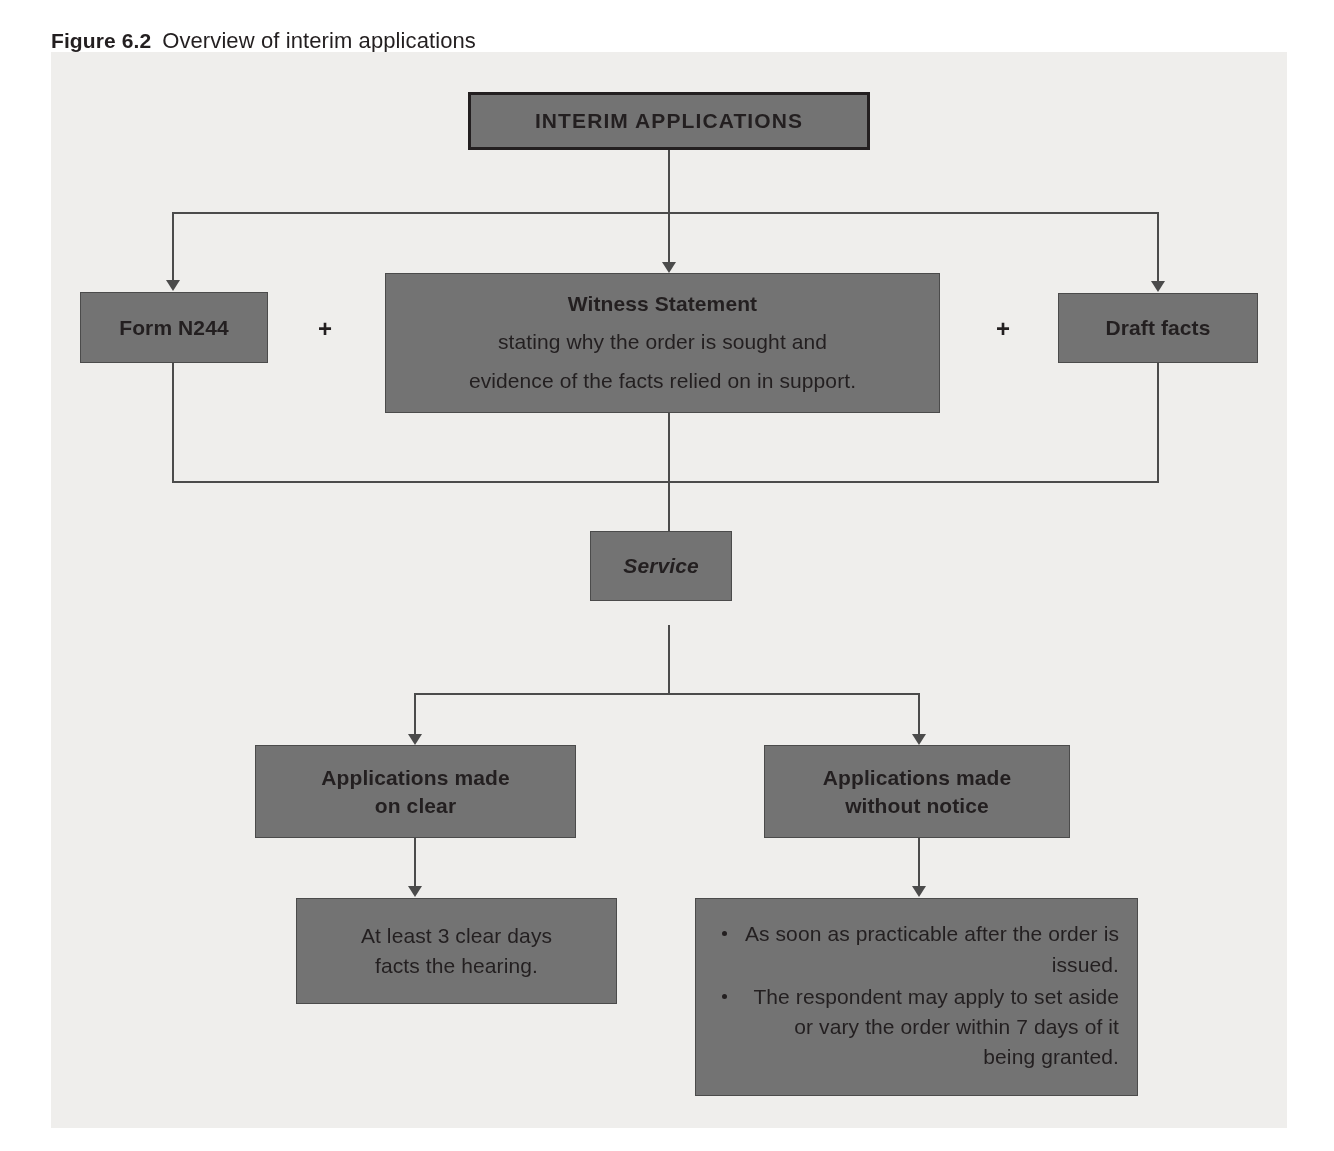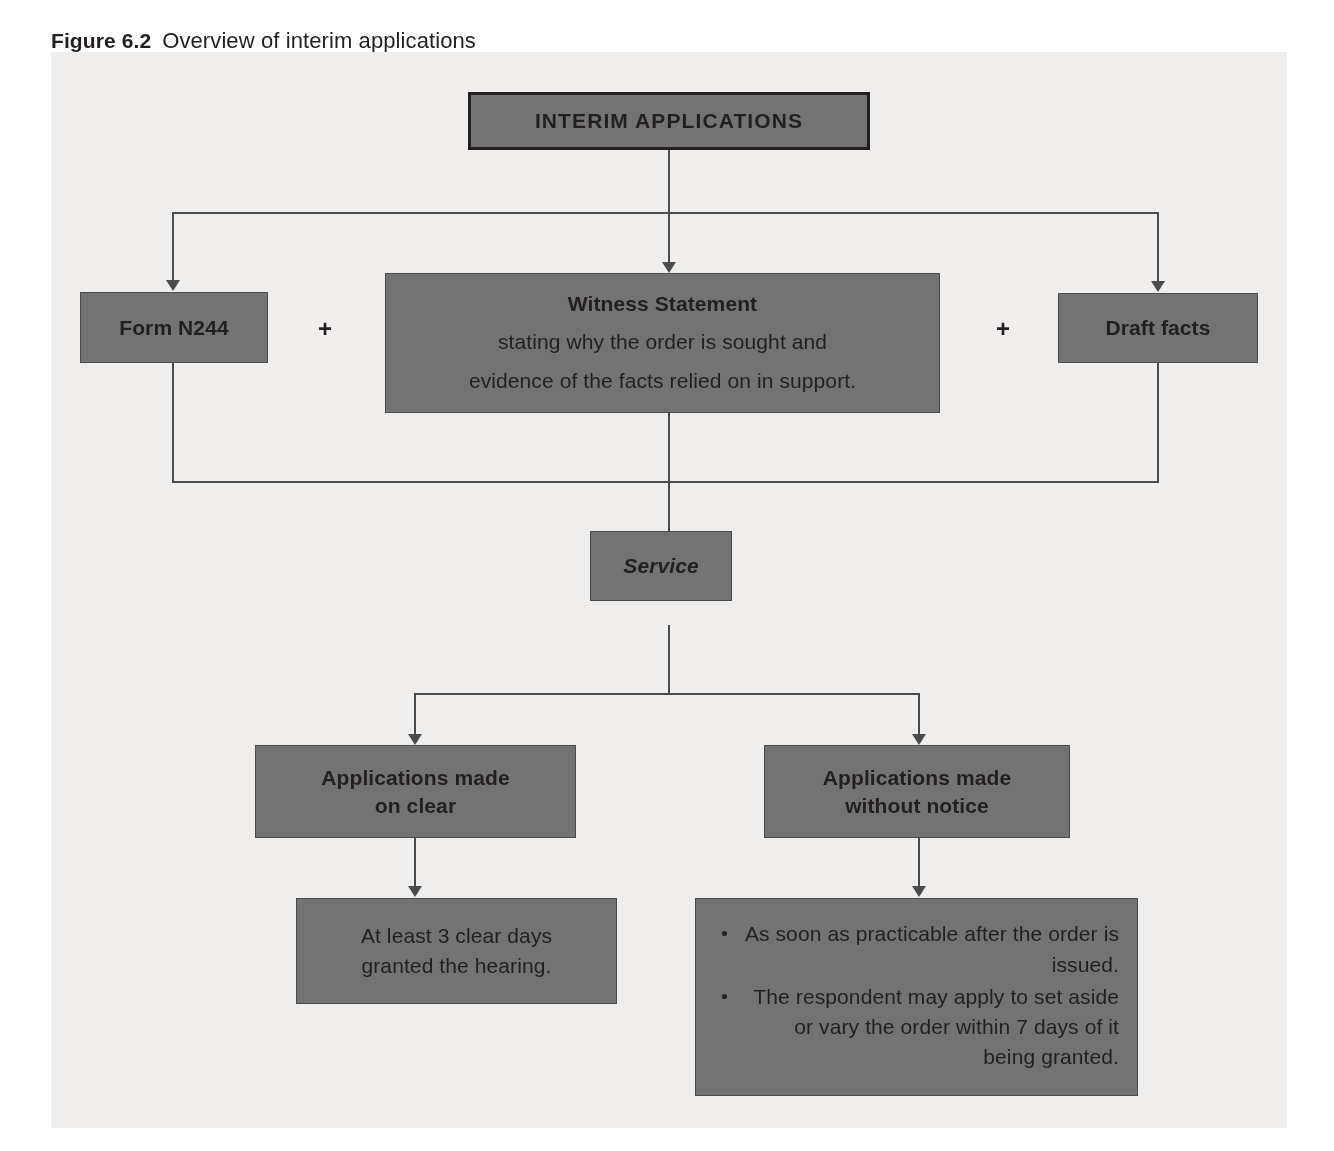--- a/index.html
+++ b/index.html
@@ -307,21 +307,21 @@
     <span class="title">on clear</span>
   </div>
 
   <div class="node" id="node-without-notice">
     <span class="title">Applications made</span>
     <span class="title">without notice</span>
   </div>
 
   <div class="node" id="node-clear-days">
     <span class="body">At least 3 clear days</span>
-    <span class="body">granted the hearing.</span>
+    <span class="body">facts the hearing.</span>
   </div>
 
   <div class="node" id="node-without-notice-detail">
     <ul class="bullet-list">
       <li>As soon as practicable after the order is issued.</li>
       <li>The respondent may apply to set aside or vary the order within 7 days of it being granted.</li>
     </ul>
   </div>
 
 </div>

